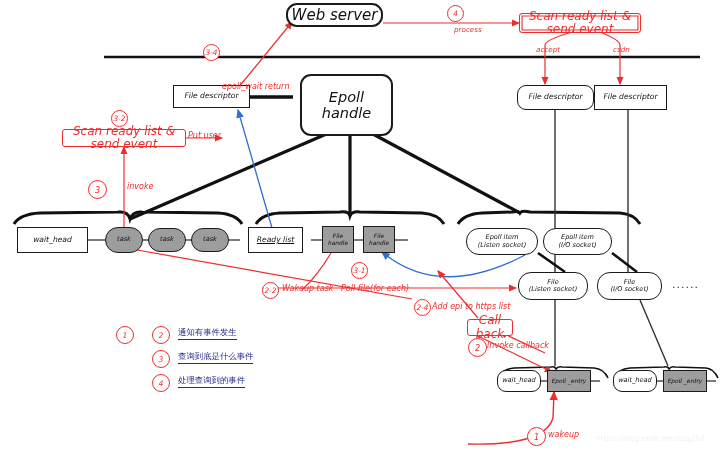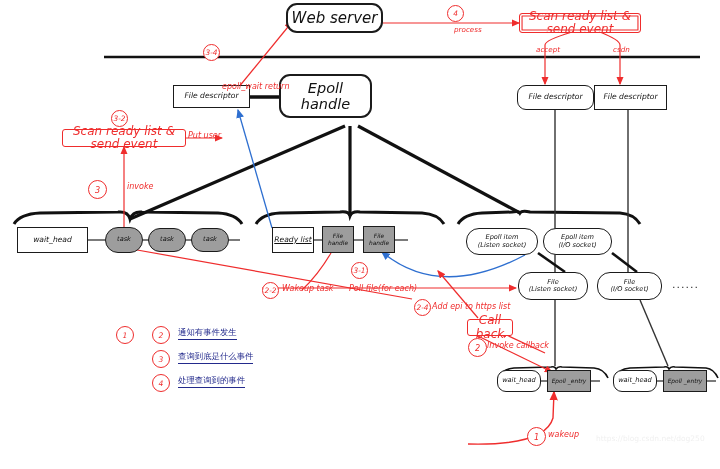--- a/index.html
+++ b/index.html
@@ -121,36 +121,36 @@
     <line x1="124" y1="232" x2="124" y2="147" stroke="#ef2d2d" stroke-width="1.2" marker-end="url(#arrR)"></line>
     <line x1="412" y1="299" x2="126" y2="248" stroke="#ef2d2d" stroke-width="1.2" marker-end="url(#arrR)"></line>
     <line x1="262" y1="288" x2="516" y2="288" stroke="#ef2d2d" stroke-width="1.2" marker-end="url(#arrR)"></line>
     <path d="M331,253 Q318,275 302,290" stroke="#ef2d2d" stroke-width="1.2" fill="none"></path>
     <line x1="478" y1="318" x2="438" y2="271" stroke="#ef2d2d" stroke-width="1.2" marker-end="url(#arrR)"></line>
     <line x1="478" y1="336" x2="552" y2="372" stroke="#ef2d2d" stroke-width="1.2" marker-end="url(#arrR)"></line>
     <line x1="545" y1="353" x2="500" y2="332" stroke="#ef2d2d" stroke-width="1.2" marker-end="url(#arrR)"></line>
     <path d="M468,444 Q545,446 553,418 L554,392" stroke="#ef2d2d" stroke-width="1.4" fill="none" marker-end="url(#arrR)"></path>
   </svg>
 
-  <div class="box thick t-web" style="left:286px;top:3px;width:97px;height:30px;">Web server</div>
-
-  <div class="box thick t-epoll" style="left:279px;top:74px;width:93px;height:44px;">Epoll handle</div>
+  <div class="box thick t-web" style="left:286px;top:3px;width:97px;height:24px;">Web server</div>
+
+  <div class="box thick t-epoll" style="left:300px;top:74px;width:93px;height:62px;">Epoll handle</div>
 
   <div class="box t-sm" style="left:173px;top:85px;width:77px;height:23px;">File descriptor</div>
 
   <div class="box rounded t-sm" style="left:517px;top:85px;width:77px;height:25px;">File descriptor</div>
 
   <div class="box t-sm" style="left:594px;top:85px;width:73px;height:25px;">File descriptor</div>
 
   <div class="box t-sm" style="left:17px;top:227px;width:71px;height:26px;">wait_head</div>
   <div class="box grey t-xs" style="left:105px;top:227px;width:38px;height:26px;">task</div>
   <div class="box grey t-xs" style="left:148px;top:228px;width:38px;height:24px;">task</div>
   <div class="box grey t-xs" style="left:191px;top:228px;width:38px;height:24px;">task</div>
 
-  <div class="box t-sm" style="left:272px;top:227px;width:42px;height:26px;text-decoration:underline;">Ready list</div>
+  <div class="box t-sm" style="left:248px;top:227px;width:55px;height:26px;text-decoration:underline;">Ready list</div>
   <div class="box grey t-xxs" style="left:322px;top:226px;width:32px;height:27px;">File
 handle</div>
   <div class="box grey t-xxs" style="left:363px;top:226px;width:32px;height:27px;">File
 handle</div>
 
   <div class="box t-xs" style="left:466px;top:228px;width:72px;height:27px;">Epoll item
 (Listen socket)</div>
   <div class="box t-xs" style="left:543px;top:228px;width:69px;height:27px;">Epoll item
 (I/O socket)</div>
 
@@ -173,21 +173,21 @@
 
   <div class="box red t-red" style="left:467px;top:319px;width:46px;height:17px;">Call back</div>
 
   <div class="ann" style="left:222px;top:44px;margin-top:38px;">epoll_wait return</div>
   <div class="ann s" style="left:434px;top:25px;padding-left:20px;">process</div>
   <div class="ann s" style="left:536px;top:45px;">accept</div>
   <div class="ann s" style="left:613px;top:45px;">csdn</div>
   <div class="ann" style="left:188px;top:131px;">Put user</div>
   <div class="ann" style="left:127px;top:182px;">invoke</div>
   <div class="ann" style="left:282px;top:284px;">Wakeup task</div>
-  <div class="ann" style="left:341px;top:284px;margin-left:8px;">Poll file(for each)</div>
+  <div class="ann" style="left:341px;top:284px;">Poll file(for each)</div>
   <div class="ann" style="left:432px;top:302px;">Add epi to https list</div>
   <div class="ann" style="left:487px;top:341px;text-align:center;">Invoke callback</div>
   <div class="ann" style="left:548px;top:430px;">wakeup</div>
 
   <div class="badge sm" style="left:203px;top:44px;">3-4</div>
   <div class="badge sm" style="left:111px;top:110px;">3-2</div>
   <div class="badge sm" style="left:351px;top:262px;">3-1</div>
   <div class="badge sm" style="left:447px;top:5px;">4</div>
   <div class="badge" style="left:88px;top:180px;">3</div>
   <div class="badge sm" style="left:262px;top:282px;">2-2</div>

